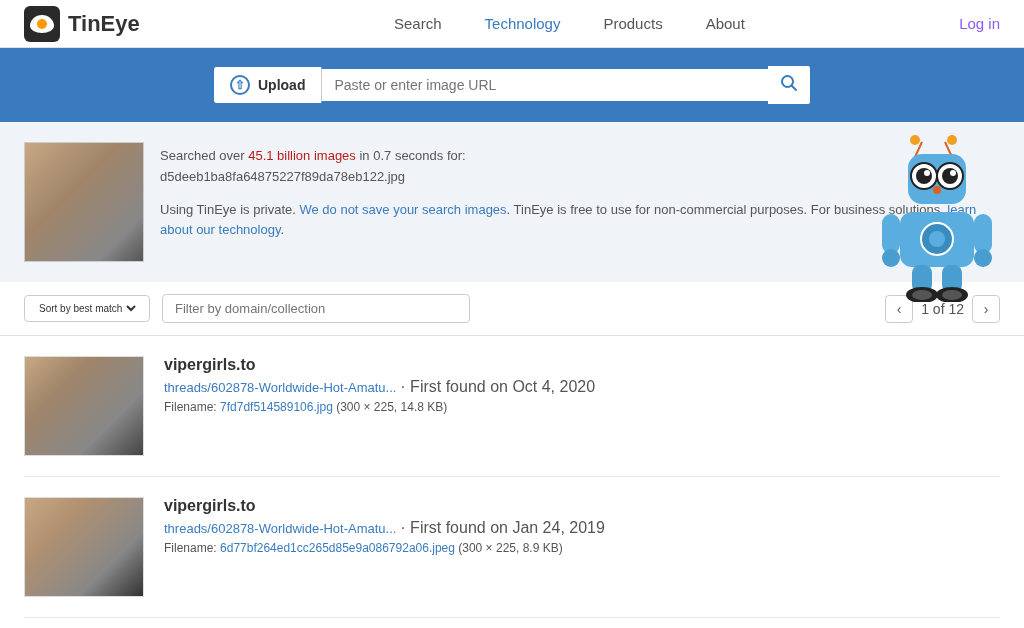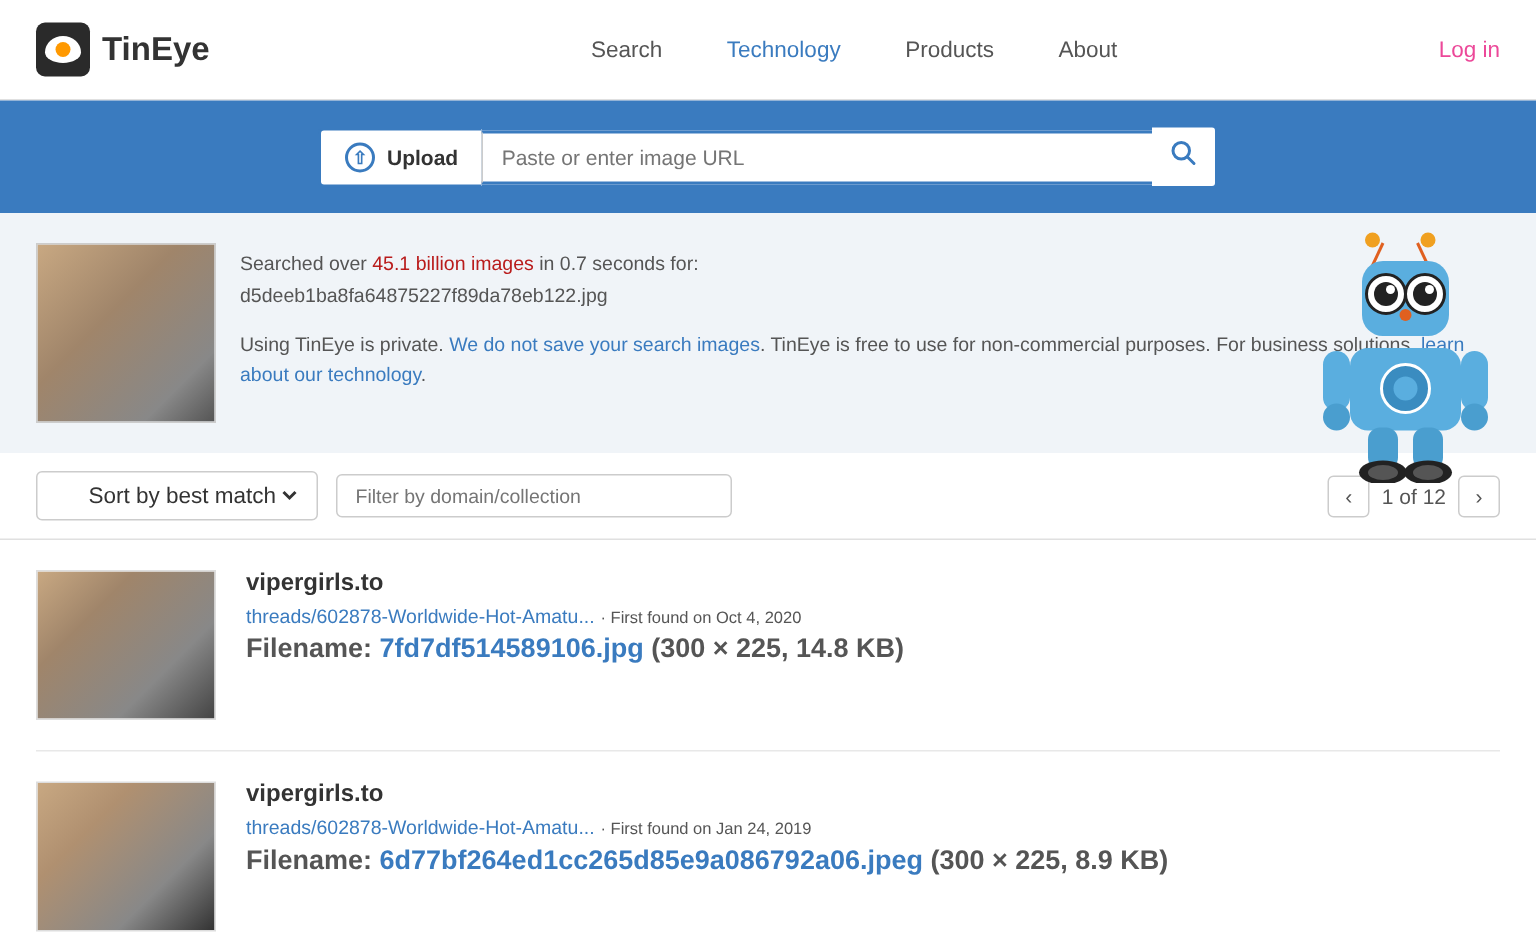--- a/index.html
+++ b/index.html
@@ -3,21 +3,21 @@
   <meta charset="utf-8">
   <style>
     * { margin: 0; padding: 0; box-sizing: border-box; }
     body { font-family: Arial, sans-serif; font-size: 14px; color: #333; background: #fff; }
 
     
     .header {
       display: flex;
       align-items: center;
       padding: 0 24px;
-      height: 67px;
+      height: 48px;
       border-bottom: 1px solid #e0e0e0;
       background: #fff;
     }
     .logo-area {
       display: flex;
       align-items: center;
       gap: 8px;
       text-decoration: none;
       color: #333;
       font-size: 22px;
@@ -62,21 +62,21 @@
     }
     .nav-link.active {
       color: #3a7bbf;
       font-weight: normal;
     }
     .nav-right {
       margin-left: auto;
     }
     .login-link {
       text-decoration: none;
-      color: #ec4899;
+      color: #8b5cf6;
       font-size: 15px;
     }
 
     
     .search-bar {
       background: #3a7bbf;
       padding: 16px 0;
       display: flex;
       justify-content: center;
       align-items: center;
@@ -211,32 +211,31 @@
       border-radius: 4px;
       padding: 6px 10px;
       font-size: 13px;
       cursor: pointer;
       background: #fff;
       color: #333;
     }
     .sort-select select {
       border: none;
       outline: none;
-      font-size: 15px;
+      font-size: 10px;
       color: #333;
       cursor: pointer;
       background: transparent;
-      margin-left: 20px;
     }
     .filter-input {
       border: 1px solid #ccc;
       border-radius: 4px;
       padding: 6px 12px;
       font-size: 13px;
-      width: 264px;
+      width: 308px;
       color: #888;
       outline: none;
     }
     .pagination {
       margin-left: auto;
       display: flex;
       align-items: center;
       gap: 8px;
       font-size: 14px;
     }
@@ -288,27 +287,26 @@
       color: #333;
       margin-bottom: 4px;
     }
     .result-url {
       color: #3a7bbf;
       text-decoration: none;
       font-size: 13px;
     }
     .result-found {
       color: #555;
-      font-size: 11px;
+      font-size: 16px;
     }
     .result-filename {
-      font-size: 18px;
+      font-size: 12px;
       color: #555;
       margin-top: 4px;
-      font-weight: bold;
     }
     .result-filename a {
       color: #3a7bbf;
       text-decoration: none;
     }
   </style>
 </head>
 <body>
 
 <header class="header">

